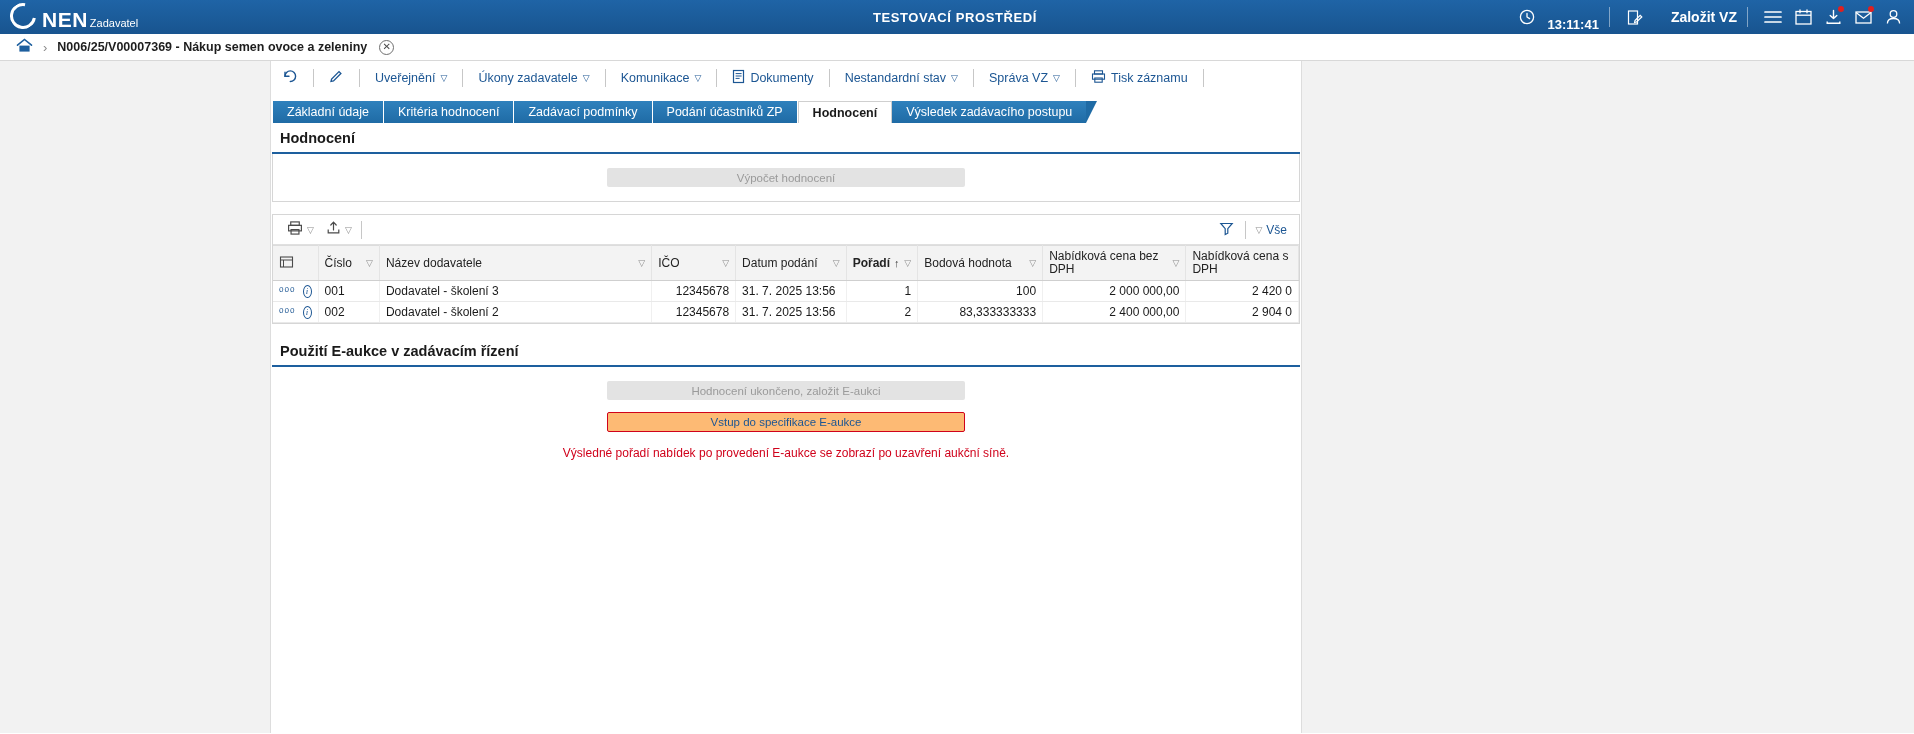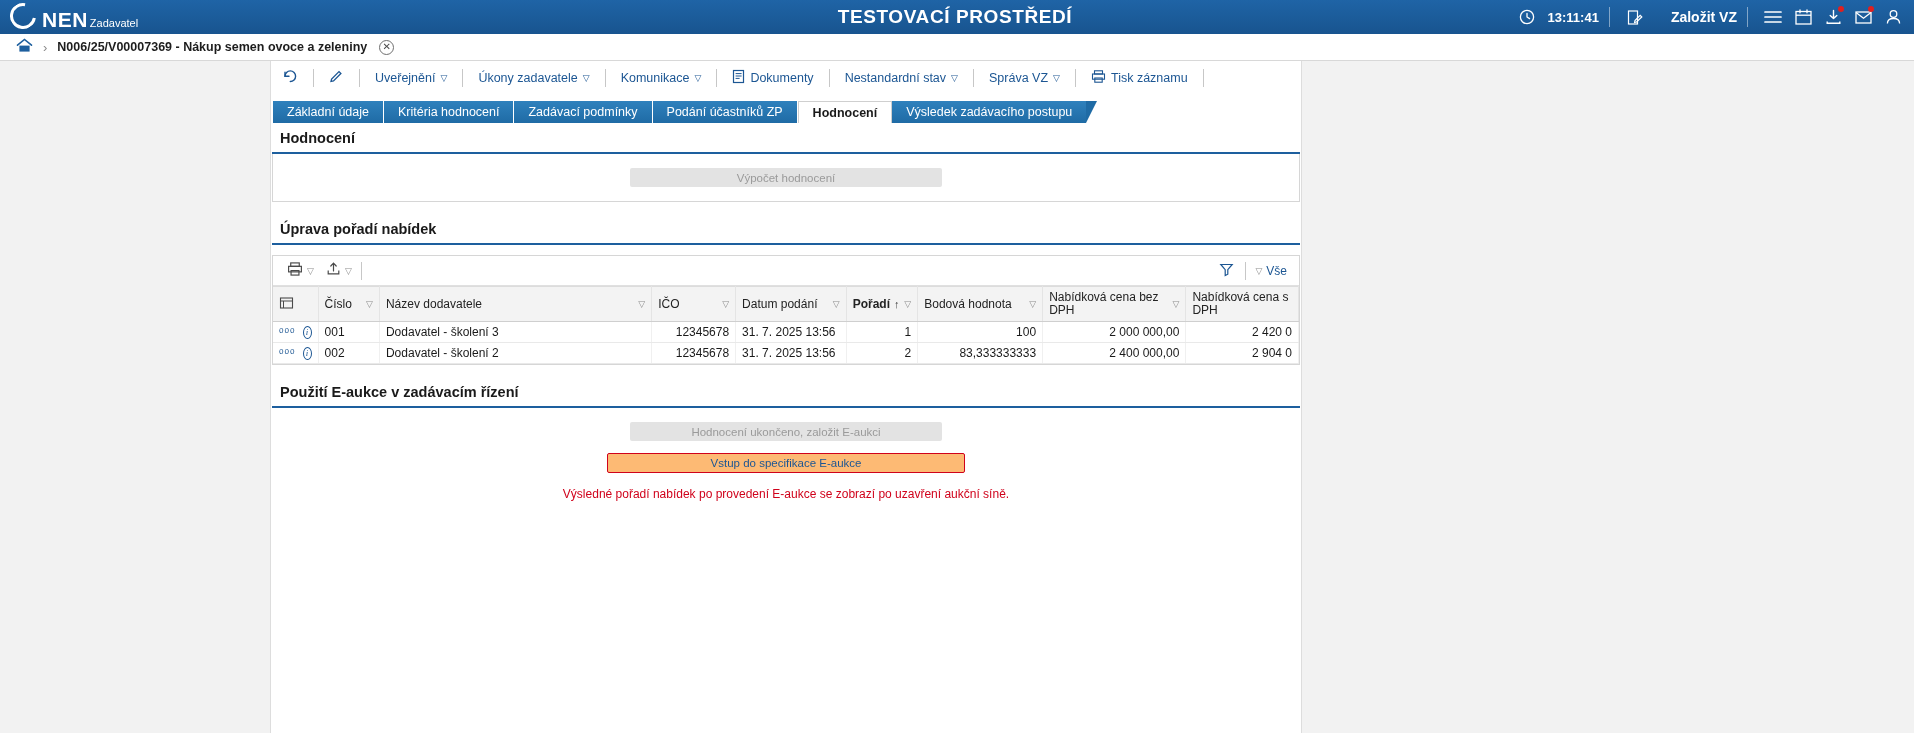--- a/index.html
+++ b/index.html
@@ -43,40 +43,40 @@
   .brand-sub {
     font-size: 11px;
     line-height: 14px;
     margin-left: -4px;
     margin-bottom: 1px;
   }
   .env-title {
     position: absolute;
     left: 0; right: 4px;
     text-align: center;
-    font-size: 19px;
+    font-size: 13px;
     font-weight: bold;
     letter-spacing: 0.6px;
     pointer-events: none;
   }
   .top-right {
     margin-left: auto;
     display: flex;
     align-items: center;
     height: 100%;
     padding-right: 6px;
     gap: 0;
   }
   .top-right .sep {
     width: 1px; height: 20px;
     background: rgba(255,255,255,0.45);
     margin: 0 10px;
   }
   .clock {
-    display: flex; align-items: center; gap: 6px;
+    display: flex; align-items: flex-end; gap: 6px;
     font-size: 13px; font-weight: bold;
   }
   .zalozit {
     display: flex; align-items: center; gap: 21px;
     font-size: 14px; font-weight: bold;
   }
   .ticon {
     display: inline-flex;
     align-items: center; justify-content: center;
     width: 30px; height: 30px;
@@ -206,21 +206,21 @@
     border-top: none;
     margin: 0 1px 12px 1px;
     background: #ffffff;
   }
   .center-row {
     display: flex;
     justify-content: center;
     padding: 14px 0;
   }
   .btn-disabled {
-    width: 312px;
+    width: 358px;
     height: 19px;
     background: #e3e3e3;
     color: #9a9a9a;
     font-size: 11.5px;
     display: flex;
     align-items: center;
     justify-content: center;
     border-radius: 2px;
   }
   .btn-outline-red {
@@ -513,23 +513,20 @@
 
     <div class="section-head">
       <span class="section-title">Hodnocení</span>
     </div>
     <div class="panel">
       <div class="center-row">
         <div class="btn-disabled">Výpočet hodnocení</div>
       </div>
     </div>
 
-    <div class="section-head">
-      <span class="section-title">Úprava pořadí nabídek</span>
-    </div>
 
     <div class="grid-wrap">
       <div class="grid-toolbar">
         <div class="gt-item">
           <span>
             <svg width="16" height="16" viewBox="0 0 15 15">
                 <rect x="3.5" y="1.8" width="8" height="3.2" fill="none" stroke="#4a4a4a" stroke-width="1.1"></rect>
                 <rect x="1.5" y="5" width="12" height="5.2" fill="none" stroke="#4a4a4a" stroke-width="1.1"></rect>
                 <rect x="3.8" y="9" width="7.4" height="4.2" fill="none" stroke="#4a4a4a" stroke-width="1.1"></rect>
               </svg>

